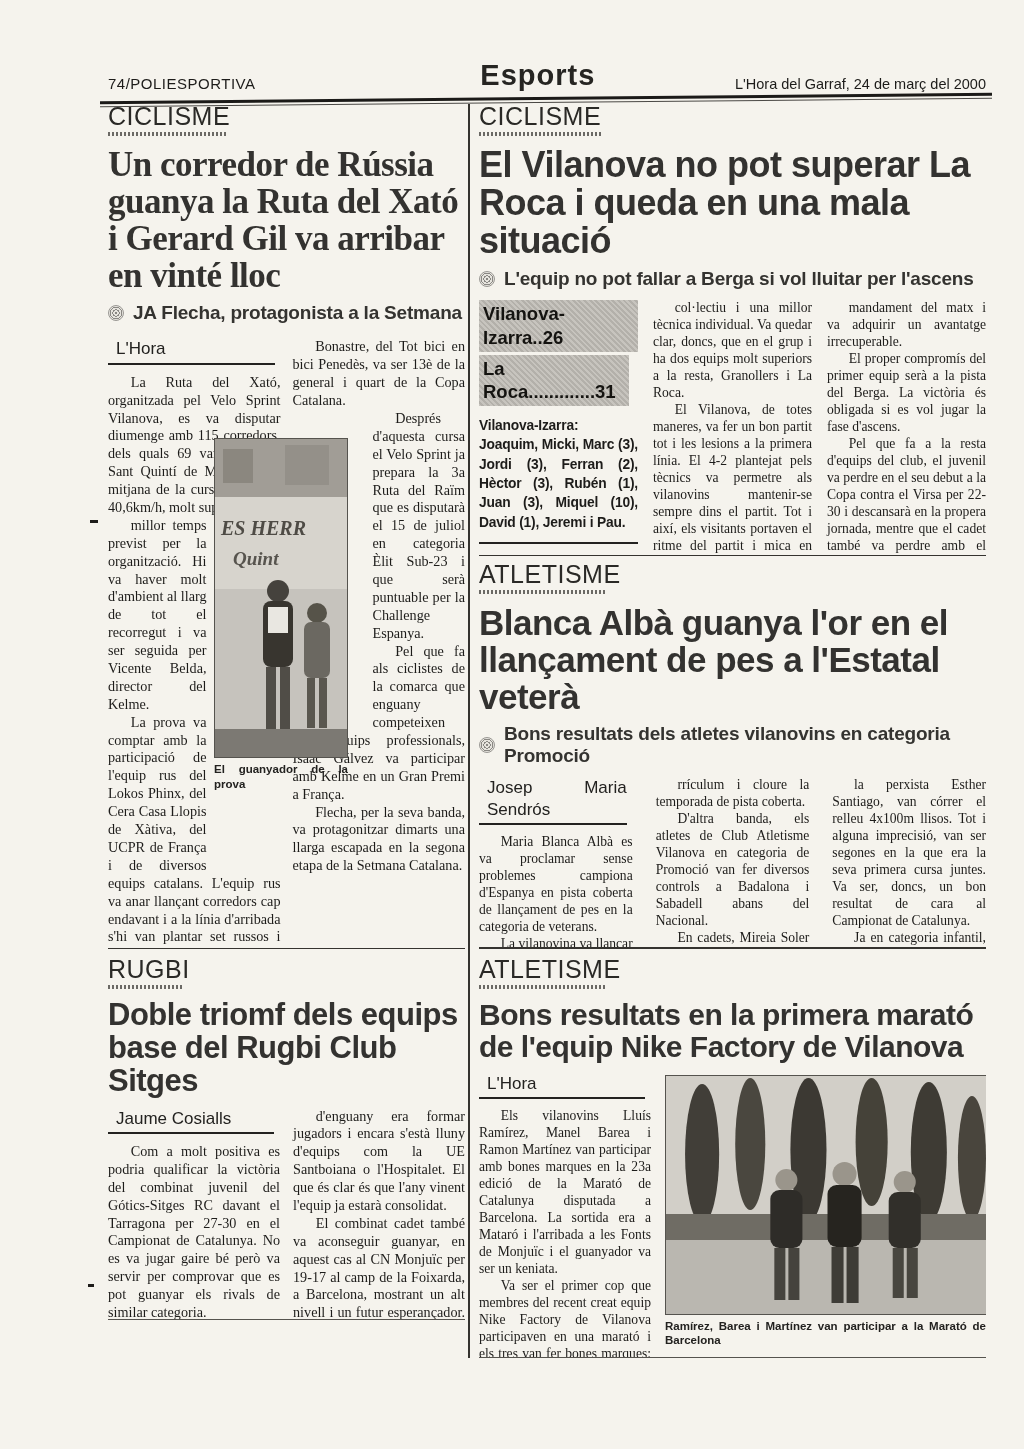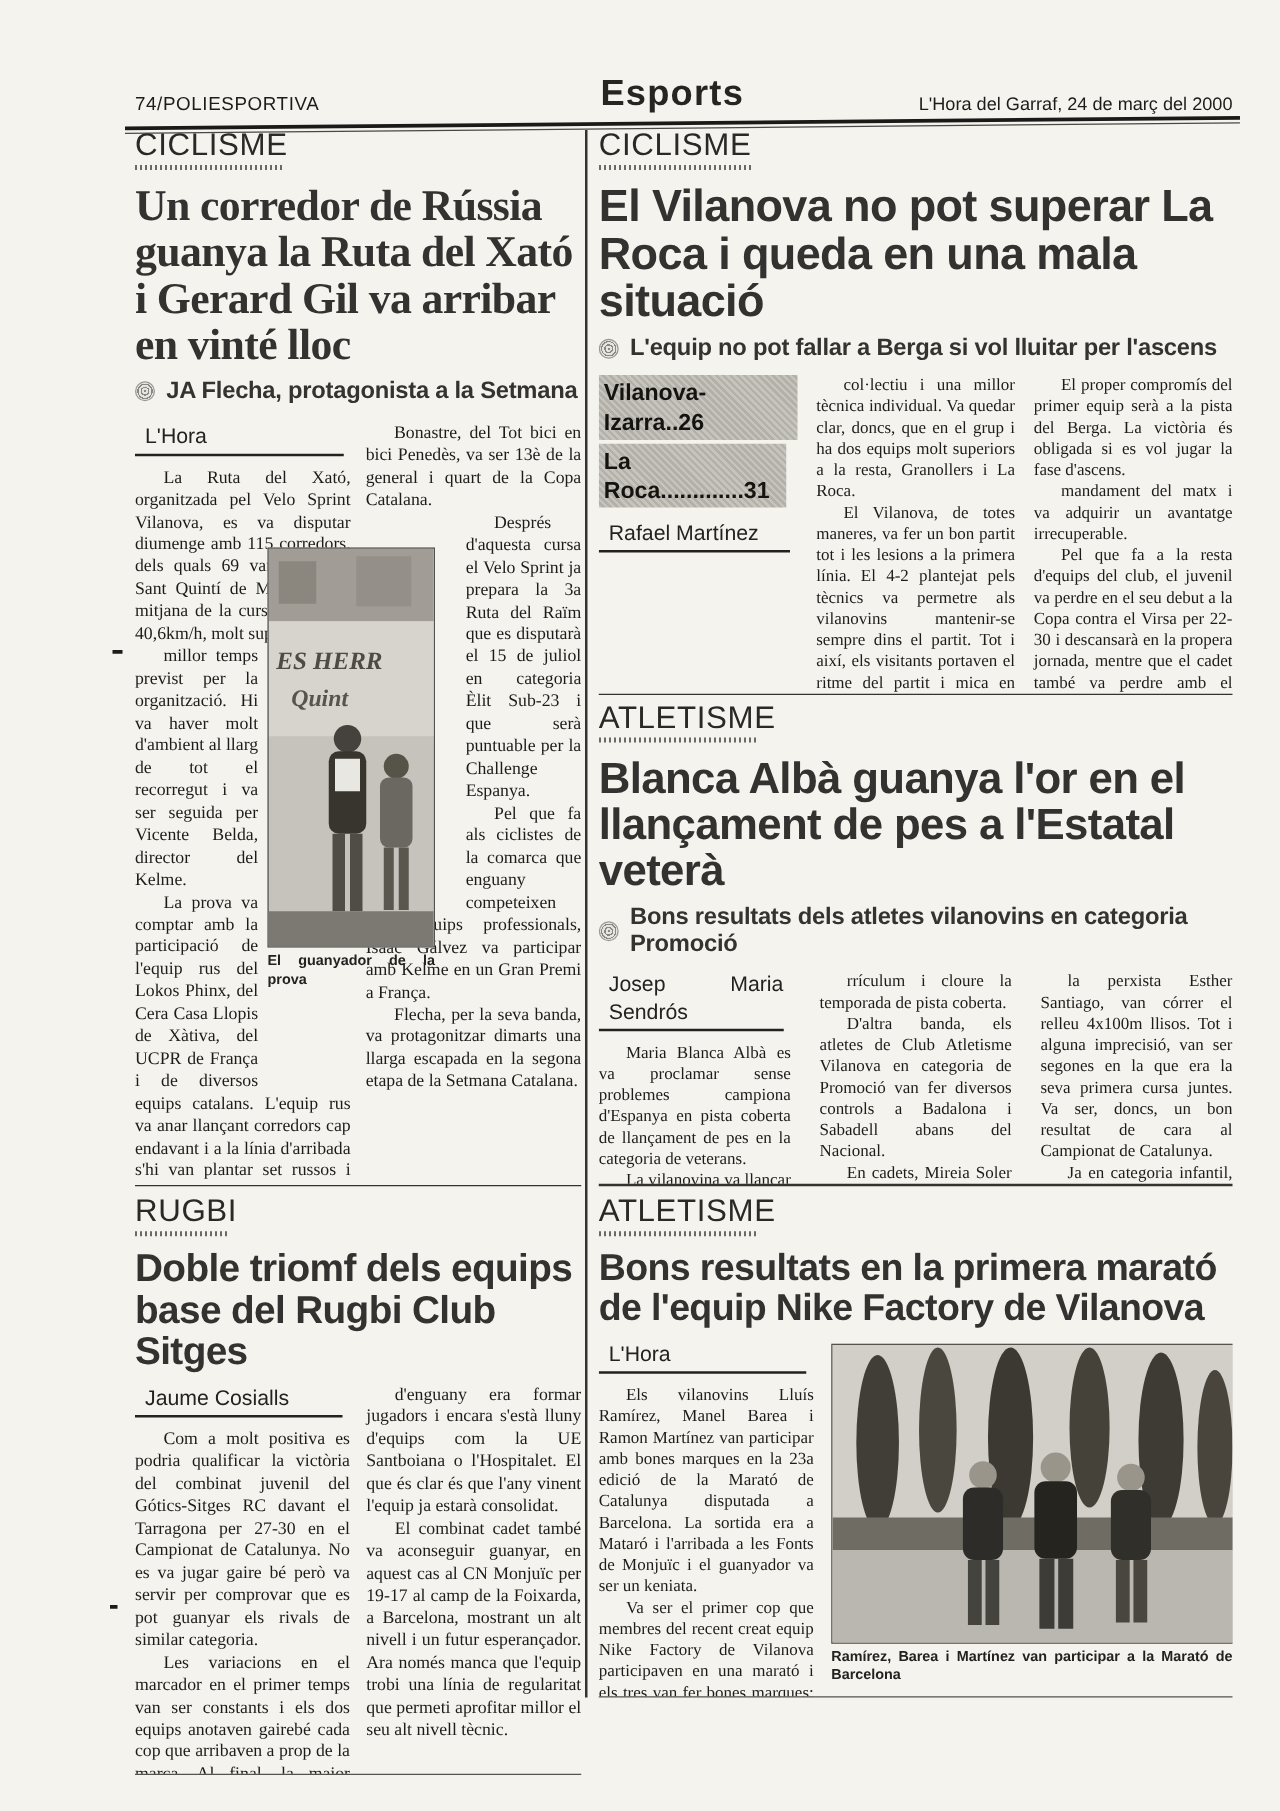--- a/index.html
+++ b/index.html
@@ -104,21 +104,21 @@
   #handbol .byline{margin-top:2px;}
 
   
   #atletisme1{position:absolute;left:479px;top:556px;width:507px;height:392px;overflow:hidden;
     border-bottom:1.5px solid #35332f;box-sizing:border-box;padding-top:6px;}
   #atletisme1 .headline{font-size:35px;}
   #atletisme1 .article-body{font-size:13.6px;line-height:1.25;margin-top:10px;}
   #atletisme1 .cols{gap:23px;}
 
   
-  #rugbi{position:absolute;left:108px;top:948px;width:357px;height:472px;overflow:hidden;
+  #rugbi{position:absolute;left:108px;top:948px;width:357px;height:372px;overflow:hidden;
     border-top:1.5px solid #35332f;box-sizing:border-box;padding-top:8px;
     border-bottom:1px solid #55534e;}
   #rugbi .headline{font-size:31px;}
   #rugbi .article-body{font-size:14.2px;line-height:1.26;margin-top:10px;}
   #rugbi .cols{gap:13px;}
 
   
   #atletisme2{position:absolute;left:479px;top:948px;width:507px;height:410px;overflow:hidden;
     border-top:1.5px solid #35332f;box-sizing:border-box;padding-top:8px;
     border-bottom:1px solid #55534e;}
@@ -216,30 +216,31 @@
       <span class="rosette"></span>
       <span>L'equip no pot fallar a Berga si vol lluitar per l'ascens</span>
     </div>
     <div class="article-body body-text">
       <div class="cols">
         <div class="col">
           <div class="scorebox">
             <span class="scorerow">Vilanova-Izarra..26</span>
             <span class="scorerow second">La Roca.............31</span>
           </div>
+          <div class="lineup">Vilanova-Izarra: Joaquim, Micki, Marc (3), Jordi (3), Ferran (2), Hèctor (3), Rubén (1), Juan (3), Miquel (10), David (1), Jeremi i Pau.</div>
           <div class="byline">Rafael Martínez</div>
 
         </div>
         <div class="col">
             <p>col·lectiu i una millor tècnica individual. Va quedar clar, doncs, que en el grup i ha dos equips molt superiors a la resta, Granollers i La Roca.</p>
             <p>El Vilanova, de totes maneres, va fer un bon partit tot i les lesions a la primera línia. El 4-2 plantejat pels tècnics va permetre als vilanovins mantenir-se sempre dins el partit. Tot i així, els visitants portaven el ritme del partit i mica en mica van anar ampliat les diferències fins arribar al descans guanyant per 11-15.</p>
           </div>
         <div class="col">
+            <p>mandament del matx i va adquirir un avantatge irrecuperable.</p>
             <p>El proper compromís del primer equip serà a la pista del Berga. La victòria és obligada si es vol jugar la fase d'ascens.</p>
-            <p>mandament del matx i va adquirir un avantatge irrecuperable.</p>
             <p>Pel que fa a la resta d'equips del club, el juvenil va perdre en el seu debut a la Copa contra el Virsa per 22-30 i descansarà en la propera jornada, mentre que el cadet també va perdre amb el Virsa per 21-24 i ara jugarà a la pista de l'Igualada.</p>
           </div>
       </div>
     </div>
   </section>
 
   <section id="atletisme1">
     <div>
       <span class="kicker">ATLETISME</span>
       <div class="kicker-hatch" style="width:128px"></div>

